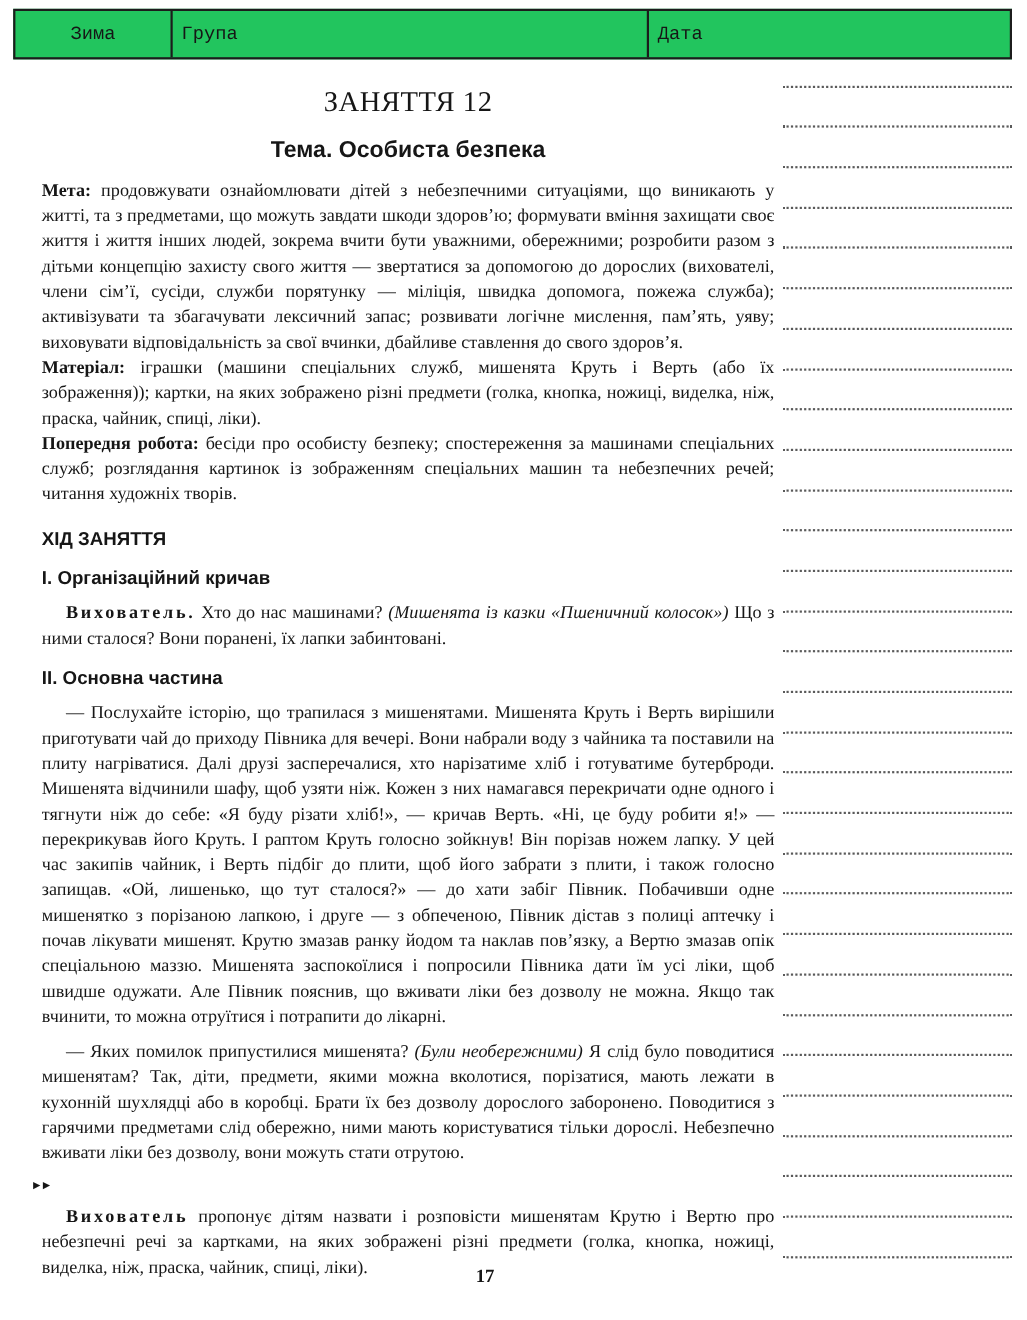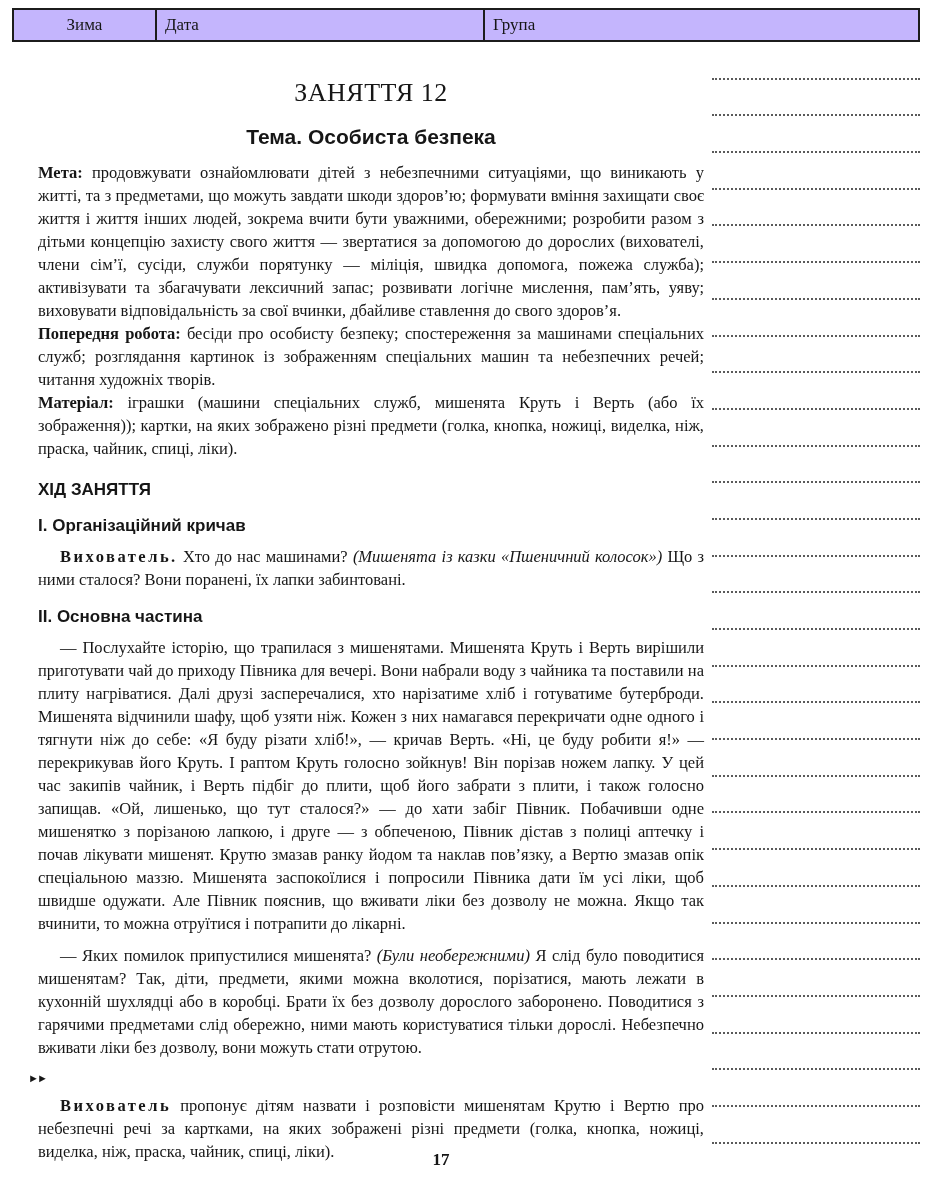--- a/index.html
+++ b/index.html
@@ -10,26 +10,26 @@
     color: #161616;
     font-family: "Liberation Serif", serif;
     position: relative;
     overflow: hidden;
   }
   .page { position: absolute; inset: 0; }
 
   
   .header-table {
     position: absolute; left: 12px; top: 8px;
-    width: 908px; height: 34px;
+    width: 908px; height: 46px;
     display: flex;
     border: 2px solid #1c1c1c;
-    font-family: Liberation Serif, serif;
+    font-family: Liberation Mono, monospace;
     font-size: 17px;
-    background: #c4b5fd;
+    background: #22c55e;
   }
   .header-cell { display: flex; align-items: center; border-right: 2px solid #1c1c1c; }
   .header-cell:last-child { border-right: none; }
   .cell-season { width: 143px; justify-content: center; }
   .cell-group  { width: 433px; padding-left: 8px; }
   .cell-date   { flex: 1; padding-left: 8px; }
 
   
   .content { position: absolute; left: 38px; top: 66px; width: 666px; }
 
@@ -91,35 +91,35 @@
 </style>
 </head>
 <body>
 
 <div class="page">
 
   <div class="header-table">
     <div class="header-cell cell-season">
       <span>Зима</span>
     </div>
+    <div class="header-cell cell-group">
+      <span>Група</span>
+    </div>
     <div class="header-cell cell-date">
       <span>Дата</span>
-    </div>
-    <div class="header-cell cell-group">
-      <span>Група</span>
     </div>
   </div>
 
   <div class="content">
     <h1 class="lesson-title">ЗАНЯТТЯ 12</h1>
     <h2 class="lesson-subtitle">Тема. Особиста безпека</h2>
 
     <p class="block meta-block"><span class="b">Мета:</span><span> продовжувати ознайомлювати дітей з небезпечними ситуаціями, що виникають у житті, та з предметами, що можуть завдати шкоди здоров’ю; формувати вміння захищати своє життя і життя інших людей, зокрема вчити бути уважними, обережними; розробити разом з дітьми концепцію захисту свого життя — звертатися за допомогою до дорослих (вихователі, члени сім’ї, сусіди, служби порятунку — міліція, швидка допомога, пожежа служба); активізувати та збагачувати лексичний запас; розвивати логічне мислення, пам’ять, уяву; виховувати відповідальність за свої вчинки, дбайливе ставлення до свого здоров’я.</span></p>
+    <p class="block"><span class="b">Матеріал:</span><span> іграшки (машини спеціальних служб, мишенята Круть і Верть (або їх зображення)); картки, на яких зображено різні предмети (голка, кнопка, ножиці, виделка, ніж, праска, чайник, спиці, ліки).</span></p>
     <p class="block"><span class="b">Попередня робота:</span><span> бесіди про особисту безпеку; спостереження за машинами спеціальних служб; розглядання картинок із зображенням спеціальних машин та небезпечних речей; читання художніх творів.</span></p>
-    <p class="block"><span class="b">Матеріал:</span><span> іграшки (машини спеціальних служб, мишенята Круть і Верть (або їх зображення)); картки, на яких зображено різні предмети (голка, кнопка, ножиці, виделка, ніж, праска, чайник, спиці, ліки).</span></p>
 
     <div class="course-heading">ХІД ЗАНЯТТЯ</div>
 
     <div class="sec-heading">І.  Організаційний кричав</div>
     <p class="block para"><span class="b sp">Вихователь.</span><span> Хто до нас машинами? </span><span class="i">(Мишенята із казки «Пшеничний колосок»)</span><span> Що з ними сталося? Вони поранені, їх лапки забинтовані.</span></p>
 
     <div class="sec-heading">ІІ. Основна частина</div>
     <p class="block para"><span>— Послухайте історію, що трапилася з мишенятами. Мишенята Круть і Верть вирішили приготувати чай до приходу Півника для вечері. Вони набрали воду з чайника та поставили на плиту нагріватися. Далі друзі засперечалися, хто нарізатиме хліб і готуватиме бутерброди. Мишенята відчинили шафу, щоб узяти ніж. Кожен з них намагався перекричати одне одного і тягнути ніж до себе: «Я буду різати хліб!», — кричав Верть. «Ні, це буду робити я!» — перекрикував його Круть. І раптом Круть голосно зойкнув! Він порізав ножем лапку. У цей час закипів чайник, і Верть підбіг до плити, щоб його забрати з плити, і також голосно запищав. «Ой, лишенько, що тут сталося?» — до хати забіг Півник. Побачивши одне мишенятко з порізаною лапкою, і друге — з обпеченою, Півник дістав з полиці аптечку і почав лікувати мишенят. Крутю змазав ранку йодом та наклав пов’язку, а Вертю змазав опік спеціальною маззю. Мишенята заспокоїлися і попросили Півника дати їм усі ліки, щоб швидше одужати. Але Півник пояснив, що вживати ліки без дозволу не можна. Якщо так вчинити, то можна отруїтися і потрапити до лікарні.</span></p>
     <p class="block para"><span>— Яких помилок припустилися мишенята? </span><span class="i">(Були необережними)</span><span> Я слід було поводитися мишенятам? Так, діти, предмети, якими можна вколотися, порізатися, мають лежати в кухонній шухлядці або в коробці. Брати їх без дозволу дорослого заборонено. Поводитися з гарячими предметами слід обережно, ними мають користуватися тільки дорослі. Небезпечно вживати ліки без дозволу, вони можуть стати отрутою.</span></p>
 

